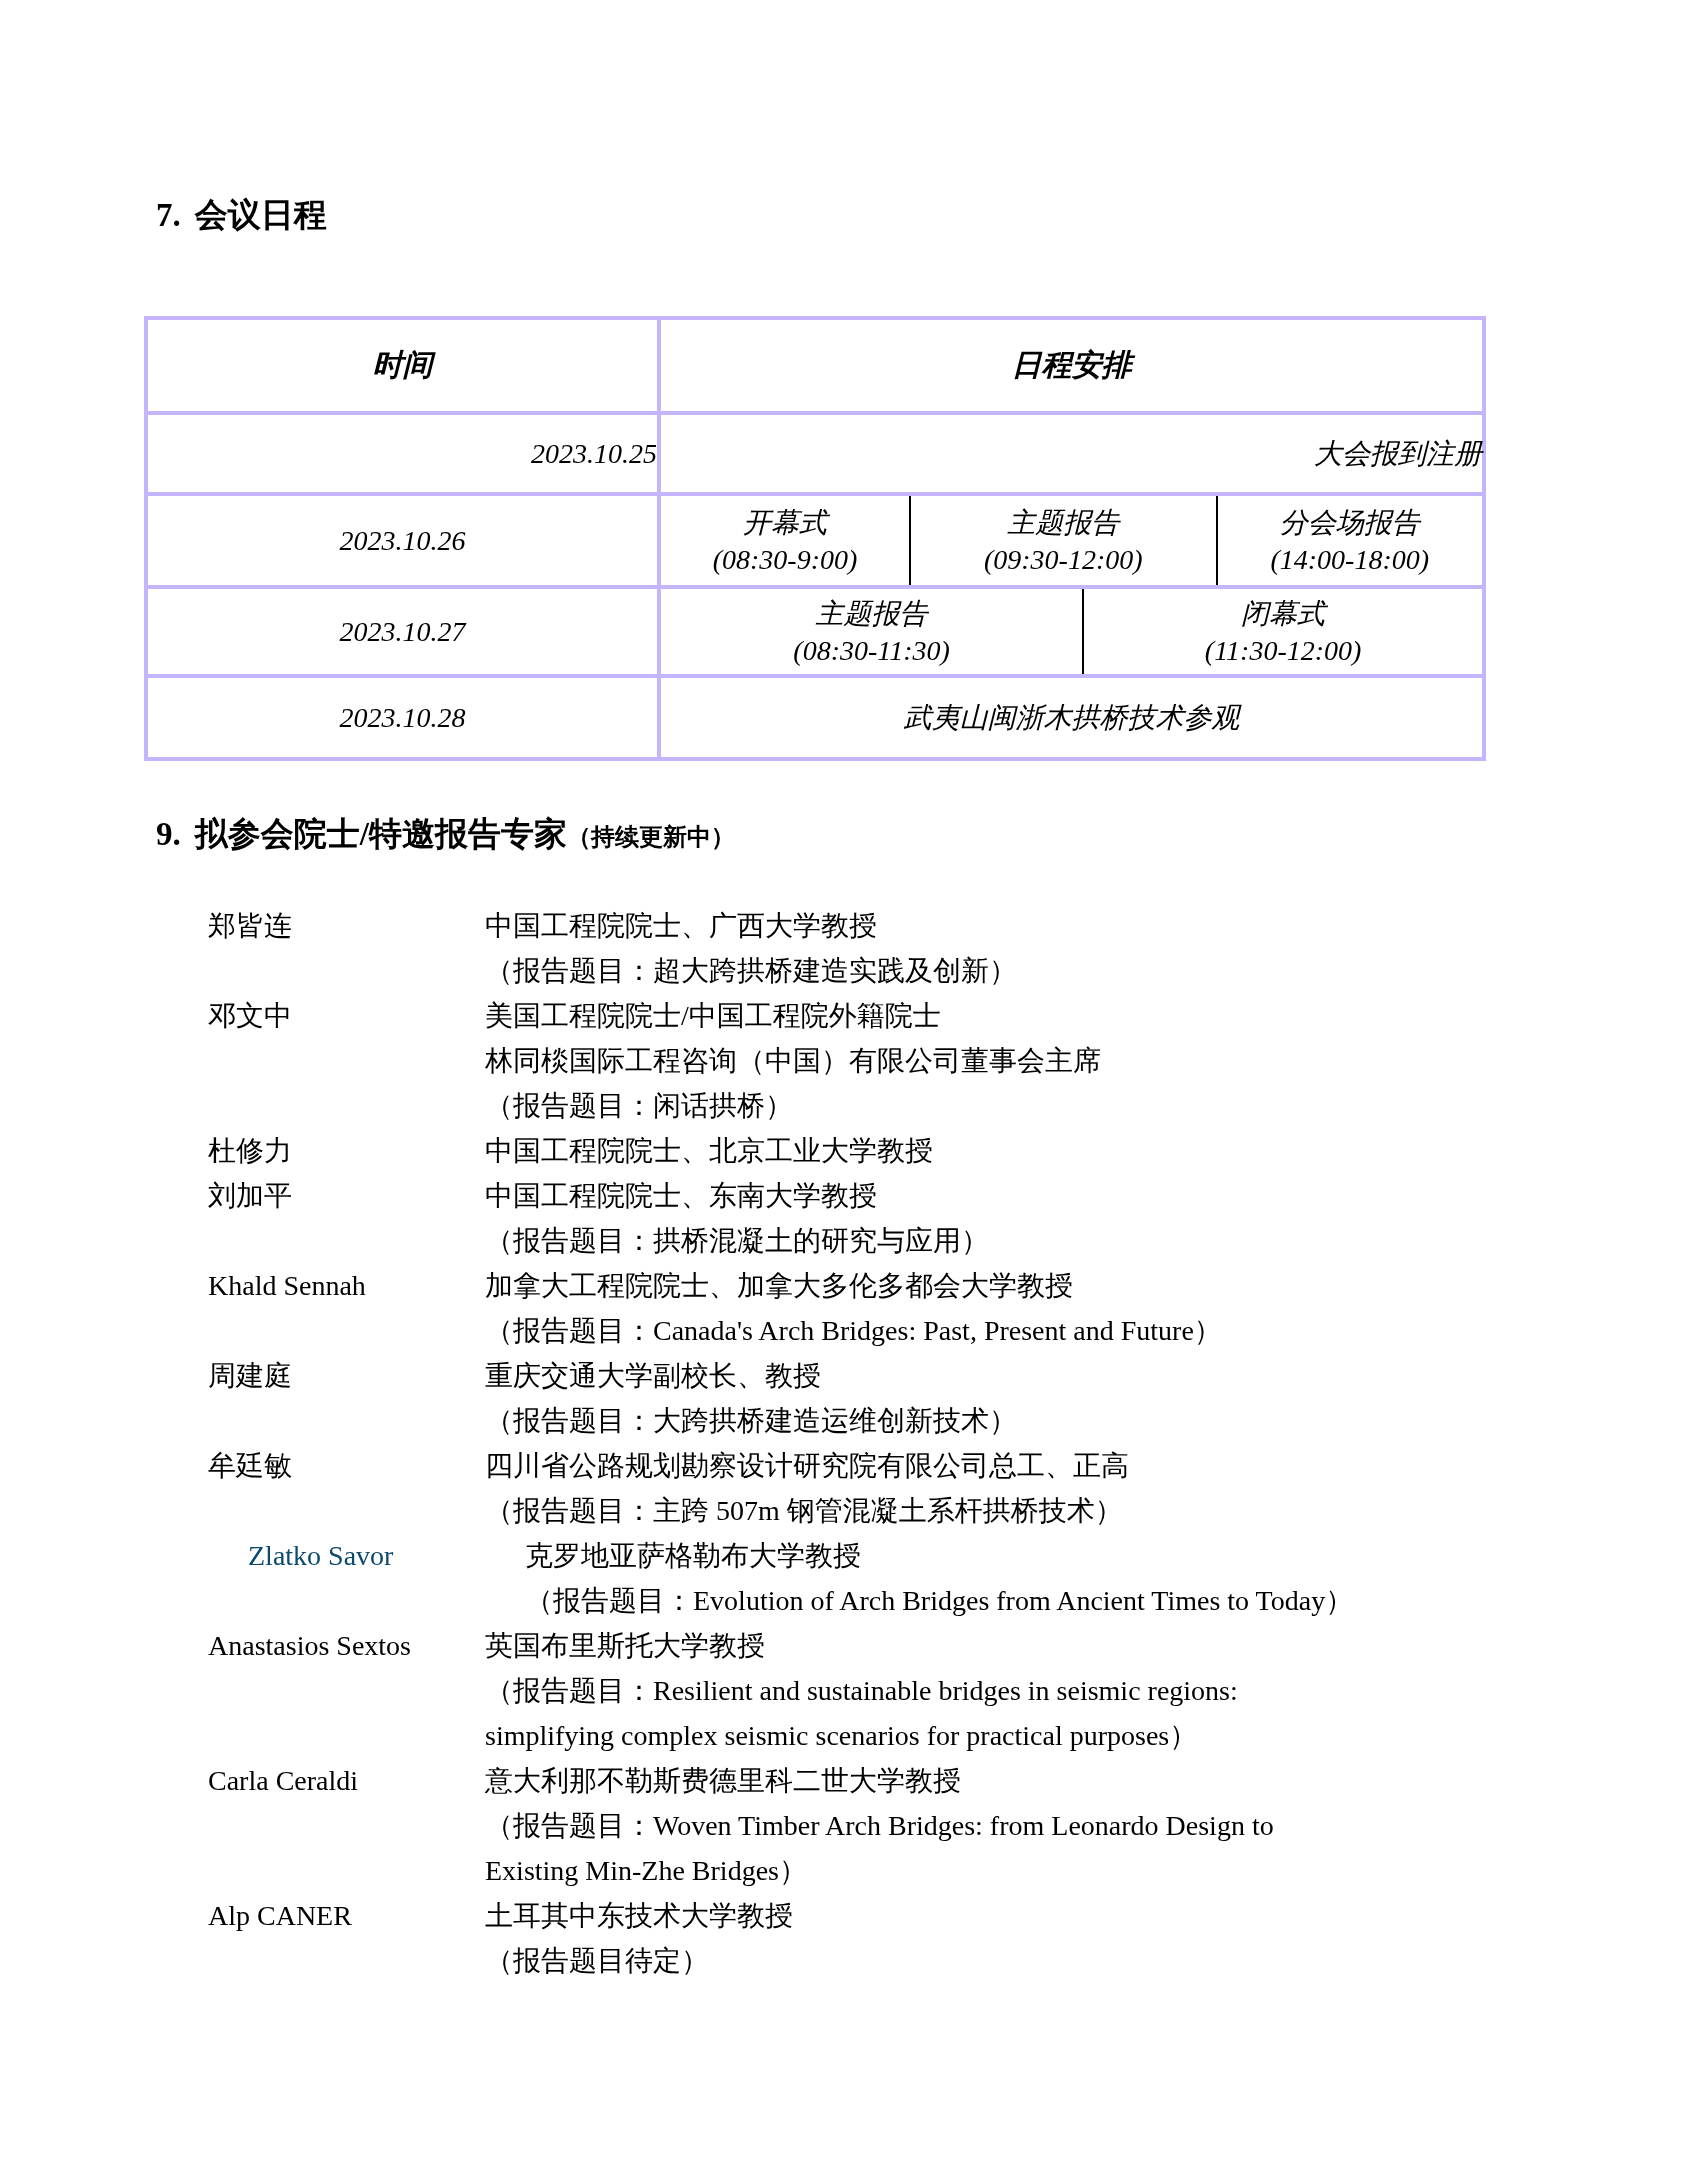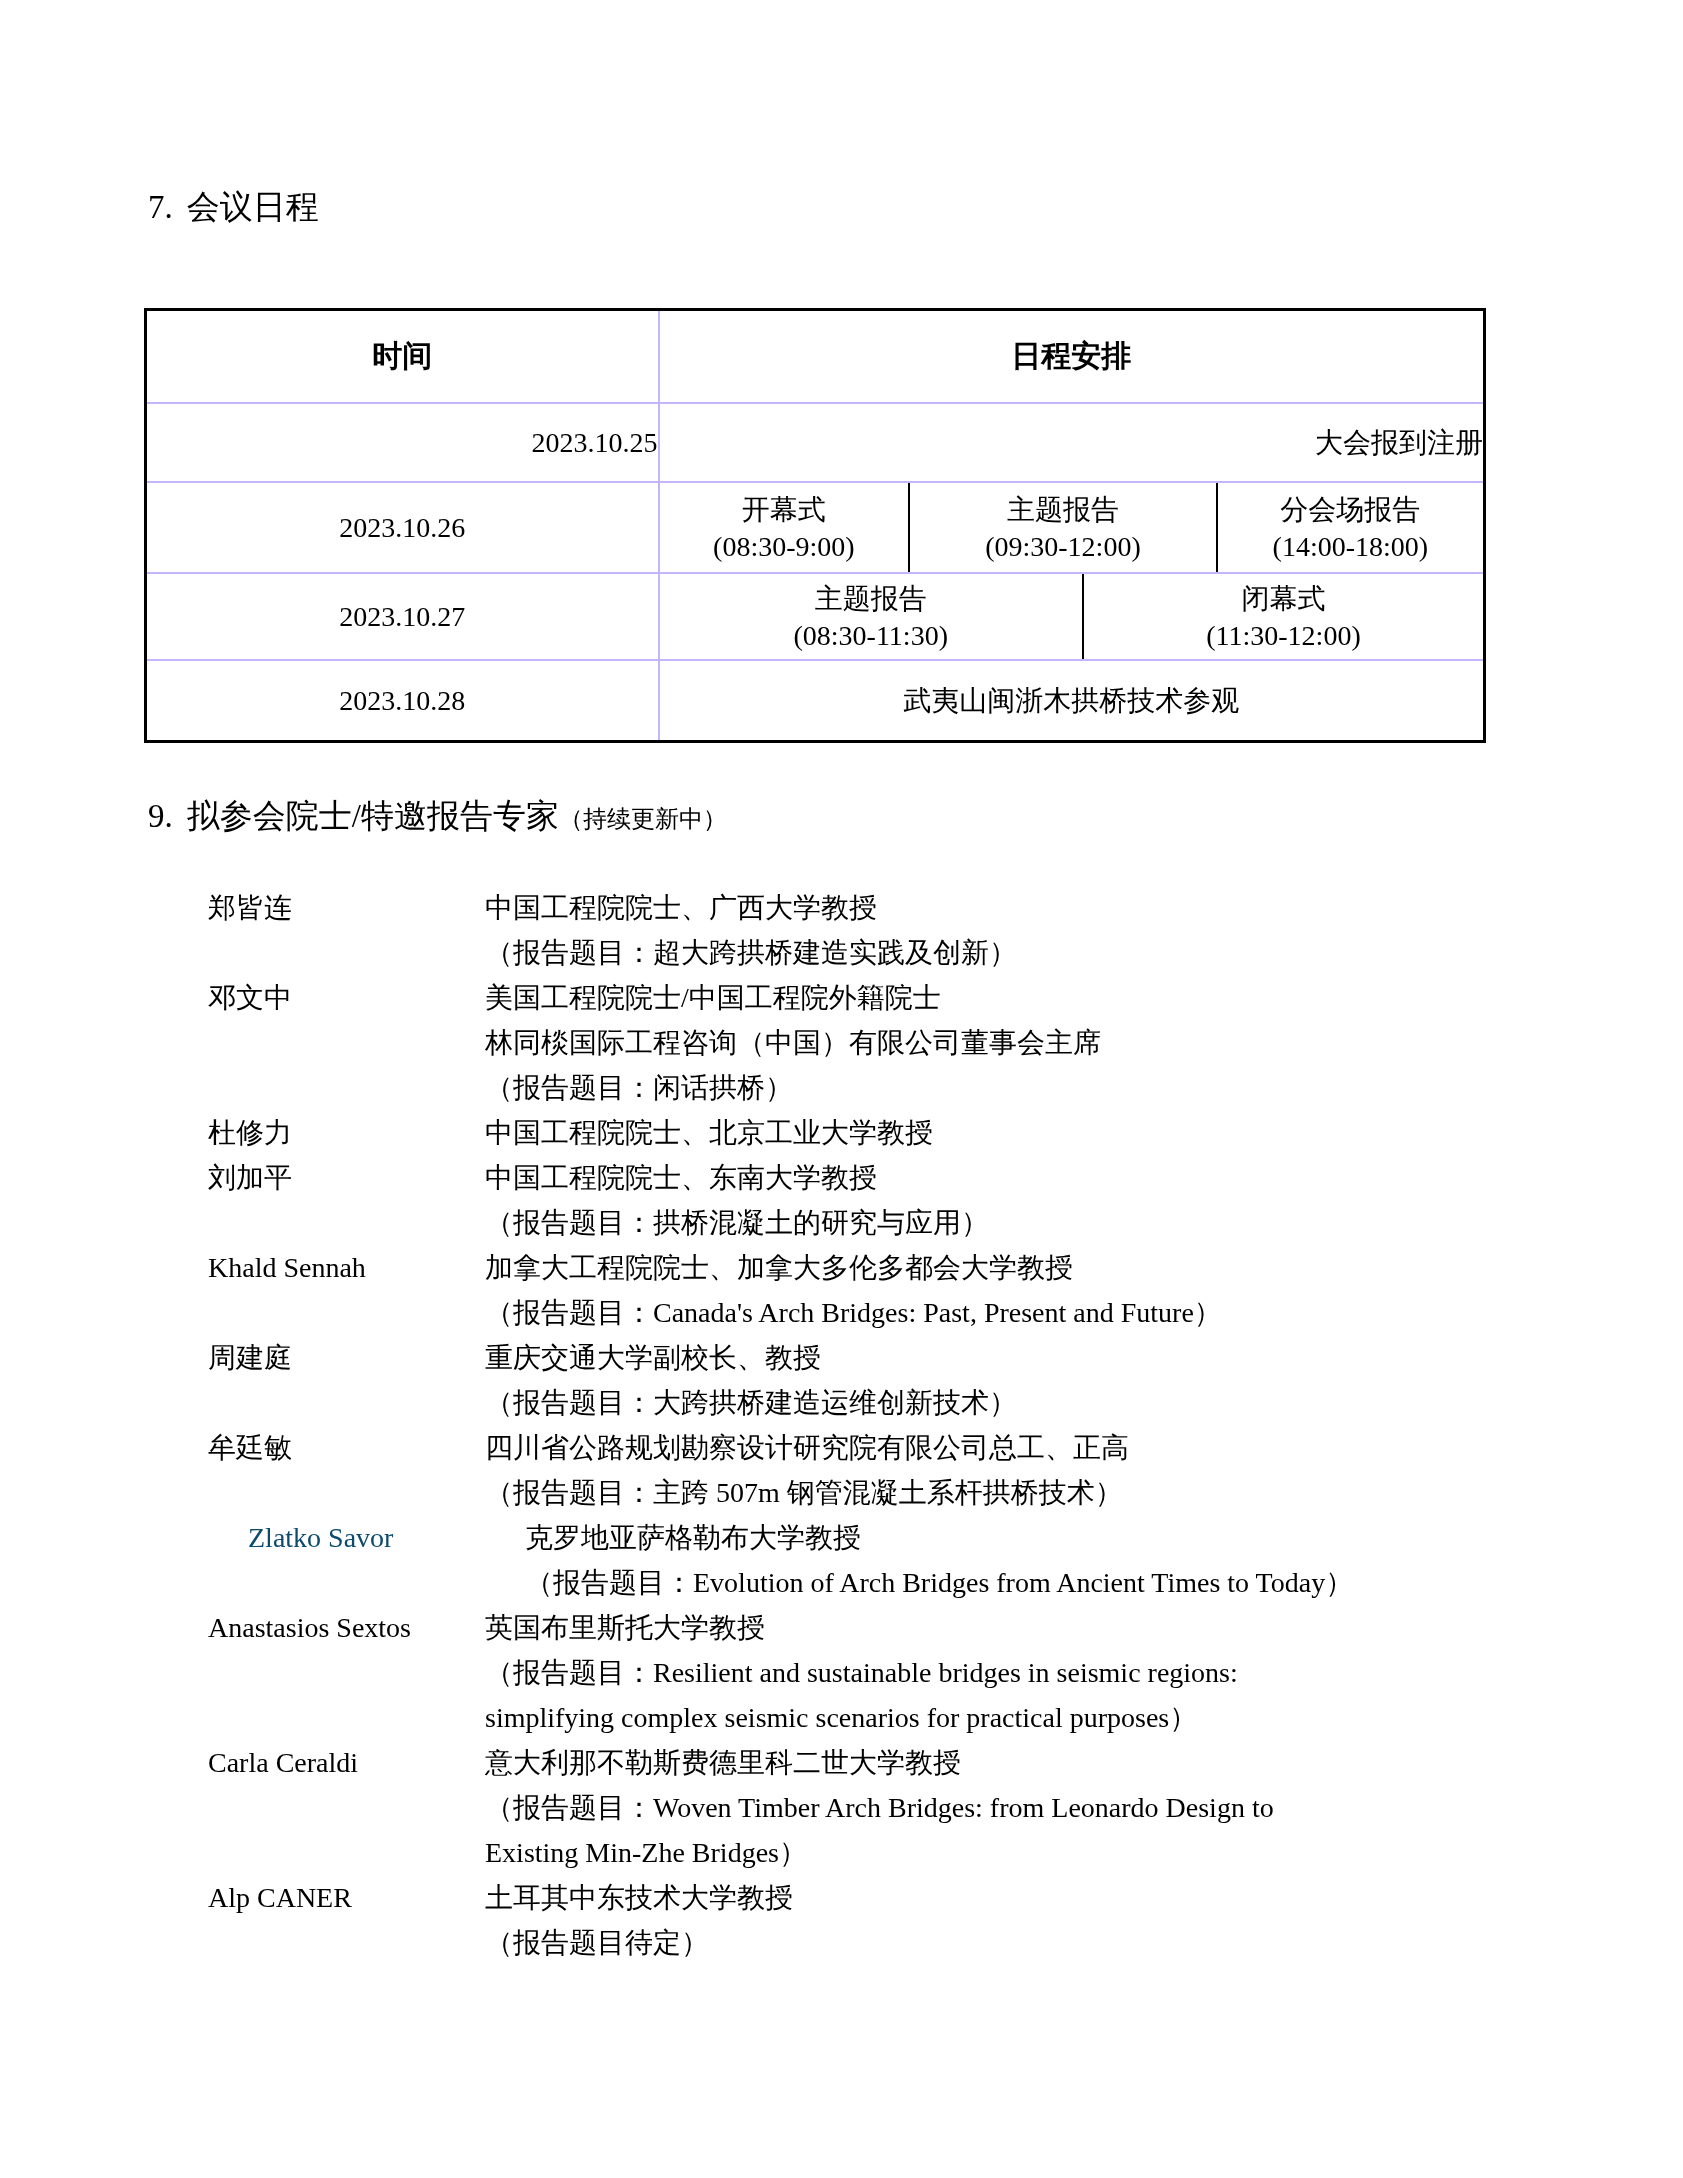--- a/index.html
+++ b/index.html
@@ -8,41 +8,42 @@
     width:1683px;height:2178px;
     background:#ffffff;
     font-family:"Liberation Serif","DejaVu Serif",serif;
     color:#000;
     box-sizing:border-box;
     padding:181px 144px 0 144px;
     overflow:hidden;
   }
   
   .sec-heading{
-    font-weight:normal;
+    font-weight:bold;
     font-size:33px;
     line-height:44px;
-    margin:4px;
+    margin:12px;
   }
   .sec-heading .h-num{margin-right:14px;}
   .sec-heading .h-note{font-size:24px;}
   
   .schedule-table{
     border-collapse:collapse;
     margin-top:79px;
     width:1342px;
     table-layout:fixed;
   }
   .schedule-table td,.schedule-table th{
-    border:2px solid #c4b5fd;
+    border:4px solid #c4b5fd;
     padding:0;
     font-size:28px;
     font-weight:normal;
     text-align:center;
     vertical-align:middle;
+    font-style:italic;
   }
   .schedule-table{border:3px solid #000;}
   .schedule-table .col-time{width:513px;}
   .schedule-table .hdr th{
     height:91px;
     font-weight:bold;
     font-size:30px;
   }
   .schedule-table tbody tr:nth-child(1) td{height:77px;text-align:right;}
   .schedule-table tbody tr:nth-child(2) td{height:89px;}

